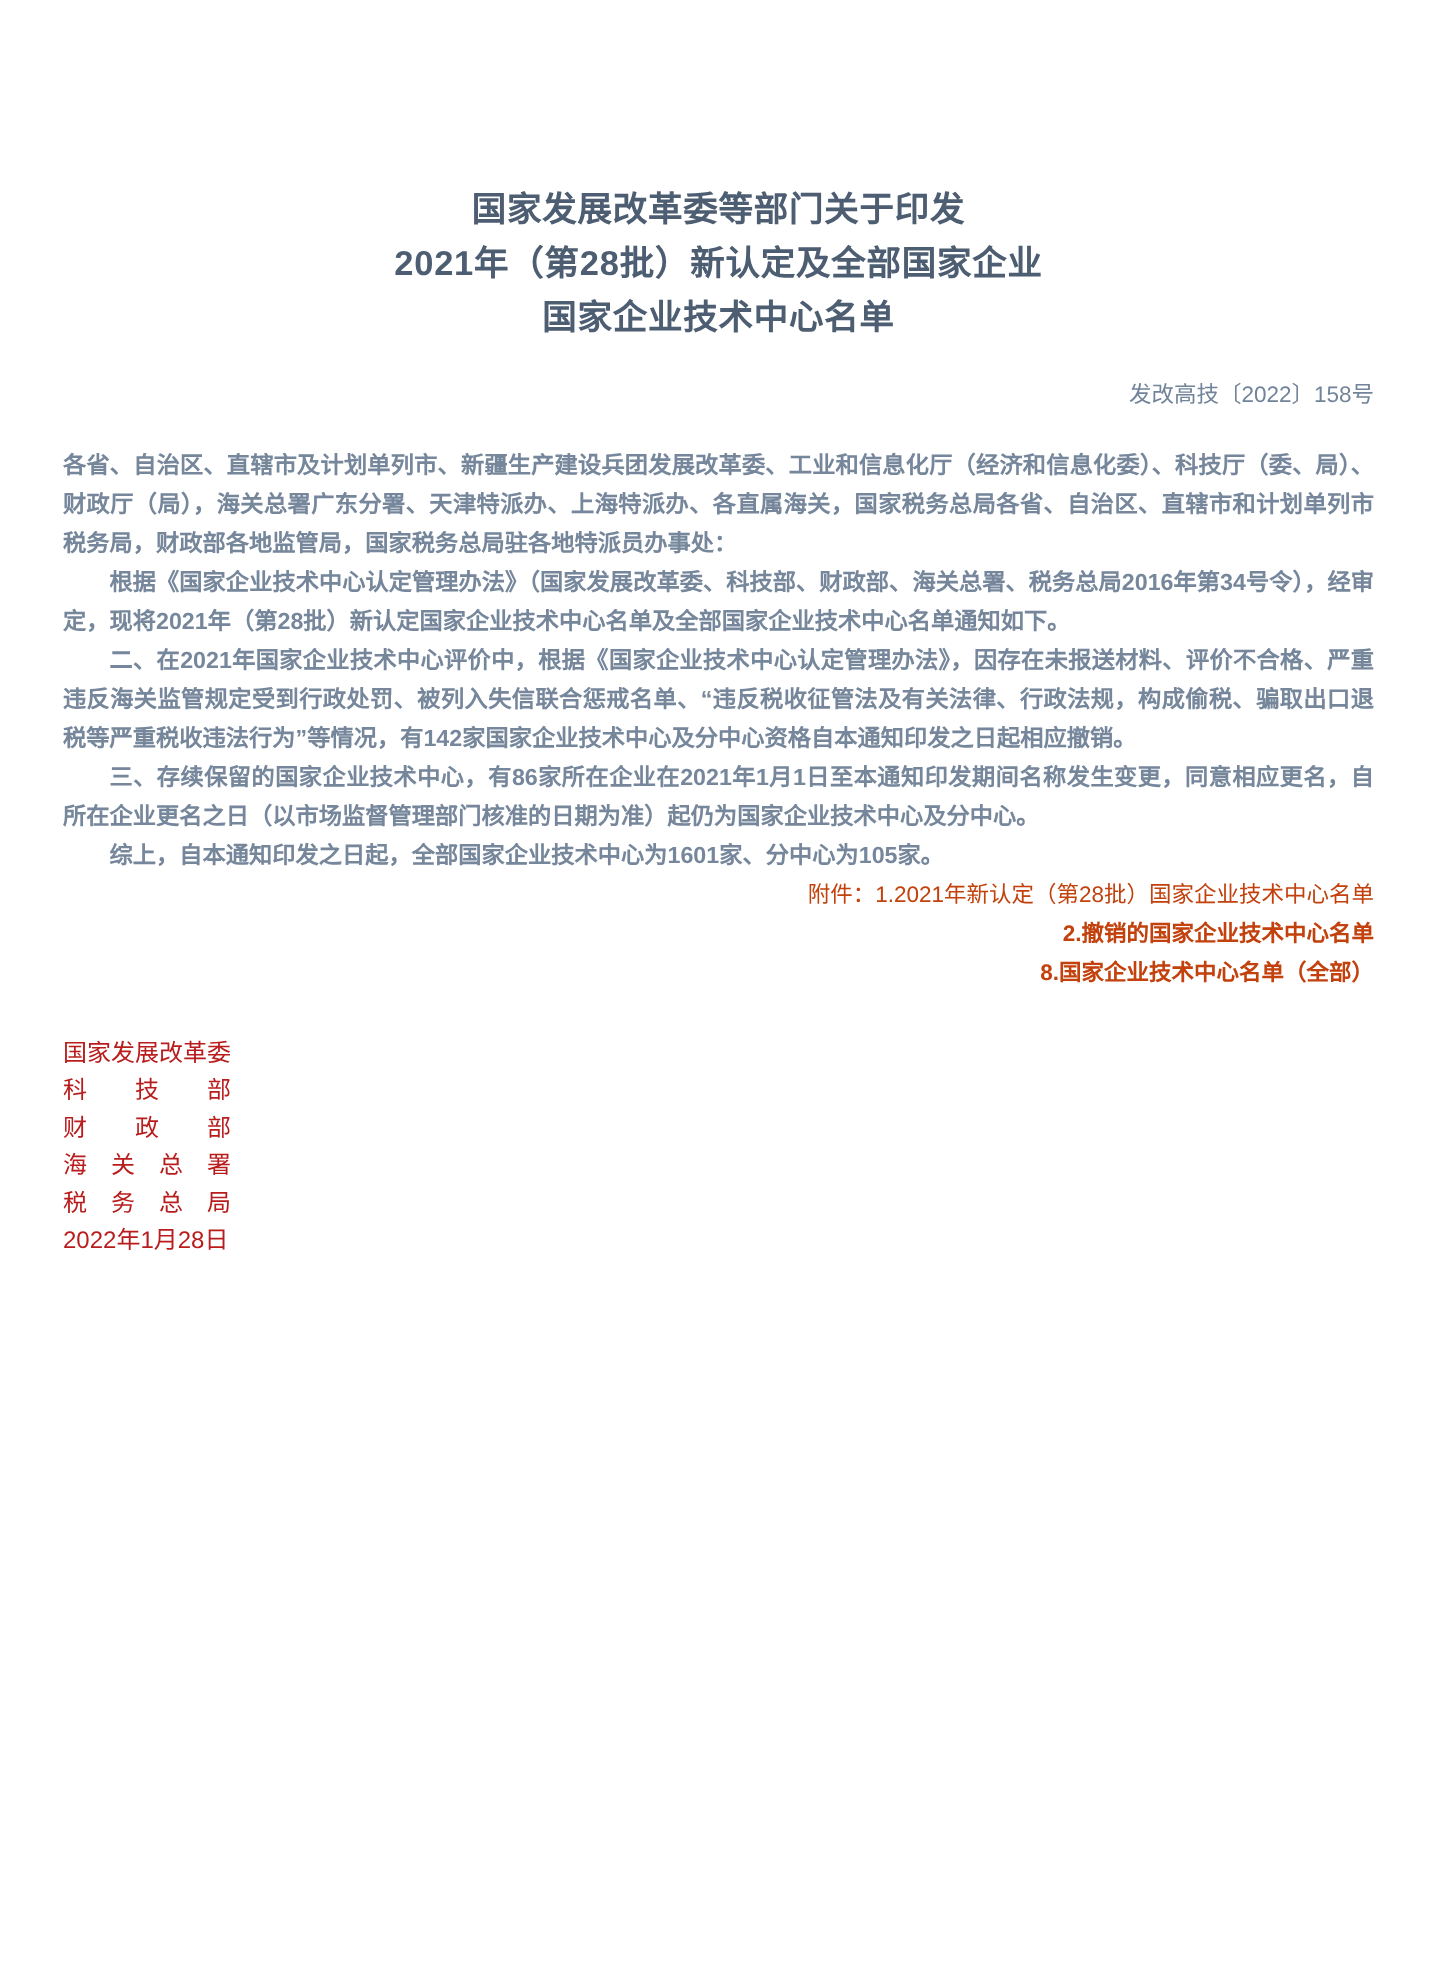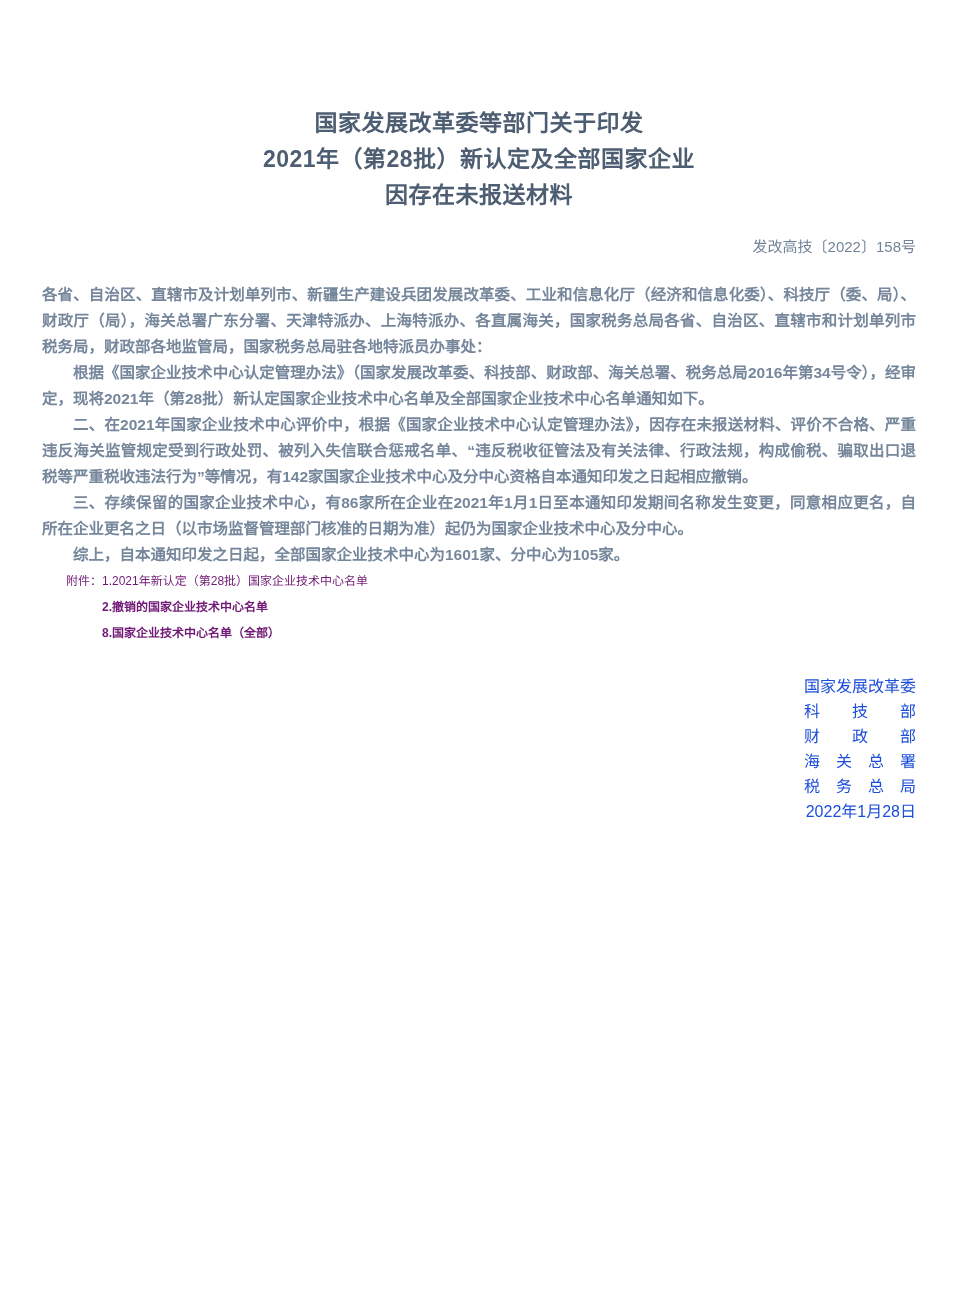--- a/index.html
+++ b/index.html
@@ -4,21 +4,21 @@
 <style>
   html, body {
     margin: 0;
     padding: 0;
     background: #ffffff;
   }
   .page {
     position: relative;
     width: 958px;
     height: 1162px;
-    margin: 0 auto;
+    margin: 16px auto;
     box-sizing: border-box;
     padding: 105px 42px 0 42px;
     background: #ffffff;
     font-family: "Liberation Sans", "DejaVu Sans", sans-serif;
     color: #76879c;
     overflow: hidden;
   }
   .title {
     margin: 0;
     font-size: 23px;
@@ -43,51 +43,52 @@
     font-weight: bold;
   }
   .body-text p {
     margin: 0;
     text-indent: 2em;
   }
   .body-text p.no-indent {
     text-indent: 0;
   }
   .attachments {
-    font-size: 12px;
+    font-size: 15px;
     line-height: 26px;
-    color: #701a75;
+    color: #c2410c;
+    text-align: right;
   }
   .attachment-first {
     text-indent: 2em;
   }
   .attachment-item {
     margin-left: 5em;
     font-weight: bold;
   }
   .signatures {
     margin-top: 28px;
     font-size: 16px;
     line-height: 25px;
-    text-align: right;
-    color: #1d4ed8;
+    text-align: left;
+    color: #b91c1c;
   }
   .sig-line {
     margin: 0;
   }
 </style>
 </head>
 <body>
 
 <div class="page">
 
   <h1 class="title">
     <div>国家发展改革委等部门关于印发</div>
     <div>2021年（第28批）新认定及全部国家企业</div>
-    <div>因存在未报送材料</div>
+    <div>国家企业技术中心名单</div>
   </h1>
 
   <div class="doc-number">发改高技〔2022〕158号</div>
 
   <div class="body-text">
     <p class="no-indent">各省、自治区、直辖市及计划单列市、新疆生产建设兵团发展改革委、工业和信息化厅（经济和信息化委）、科技厅（委、局）、财政厅（局），海关总署广东分署、天津特派办、上海特派办、各直属海关，国家税务总局各省、自治区、直辖市和计划单列市税务局，财政部各地监管局，国家税务总局驻各地特派员办事处：</p>
     <p>根据《国家企业技术中心认定管理办法》（国家发展改革委、科技部、财政部、海关总署、税务总局2016年第34号令），经审定，现将2021年（第28批）新认定国家企业技术中心名单及全部国家企业技术中心名单通知如下。</p>
     <p>二、在2021年国家企业技术中心评价中，根据《国家企业技术中心认定管理办法》，因存在未报送材料、评价不合格、严重违反海关监管规定受到行政处罚、被列入失信联合惩戒名单、“违反税收征管法及有关法律、行政法规，构成偷税、骗取出口退税等严重税收违法行为”等情况，有142家国家企业技术中心及分中心资格自本通知印发之日起相应撤销。</p>
     <p>三、存续保留的国家企业技术中心，有86家所在企业在2021年1月1日至本通知印发期间名称发生变更，同意相应更名，自所在企业更名之日（以市场监督管理部门核准的日期为准）起仍为国家企业技术中心及分中心。</p>
     <p>综上，自本通知印发之日起，全部国家企业技术中心为1601家、分中心为105家。</p>

